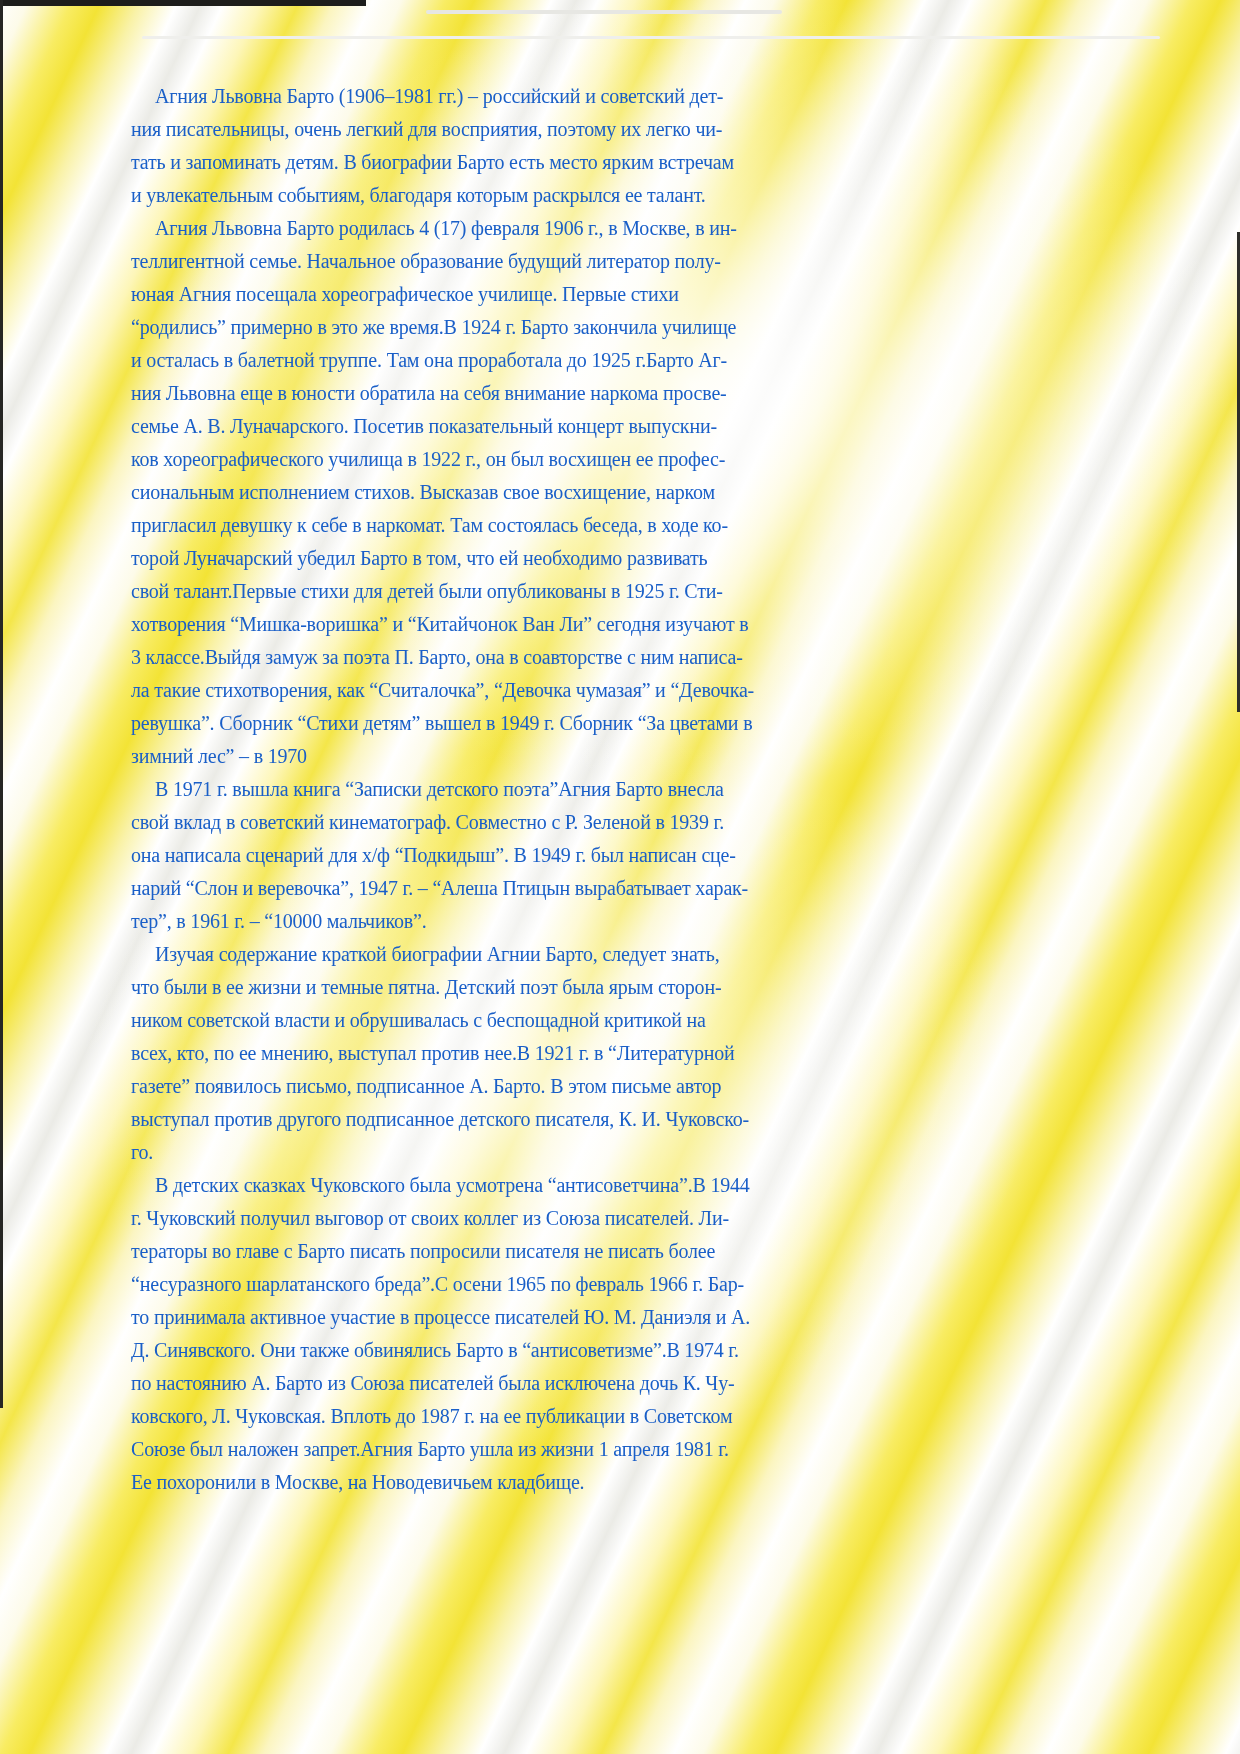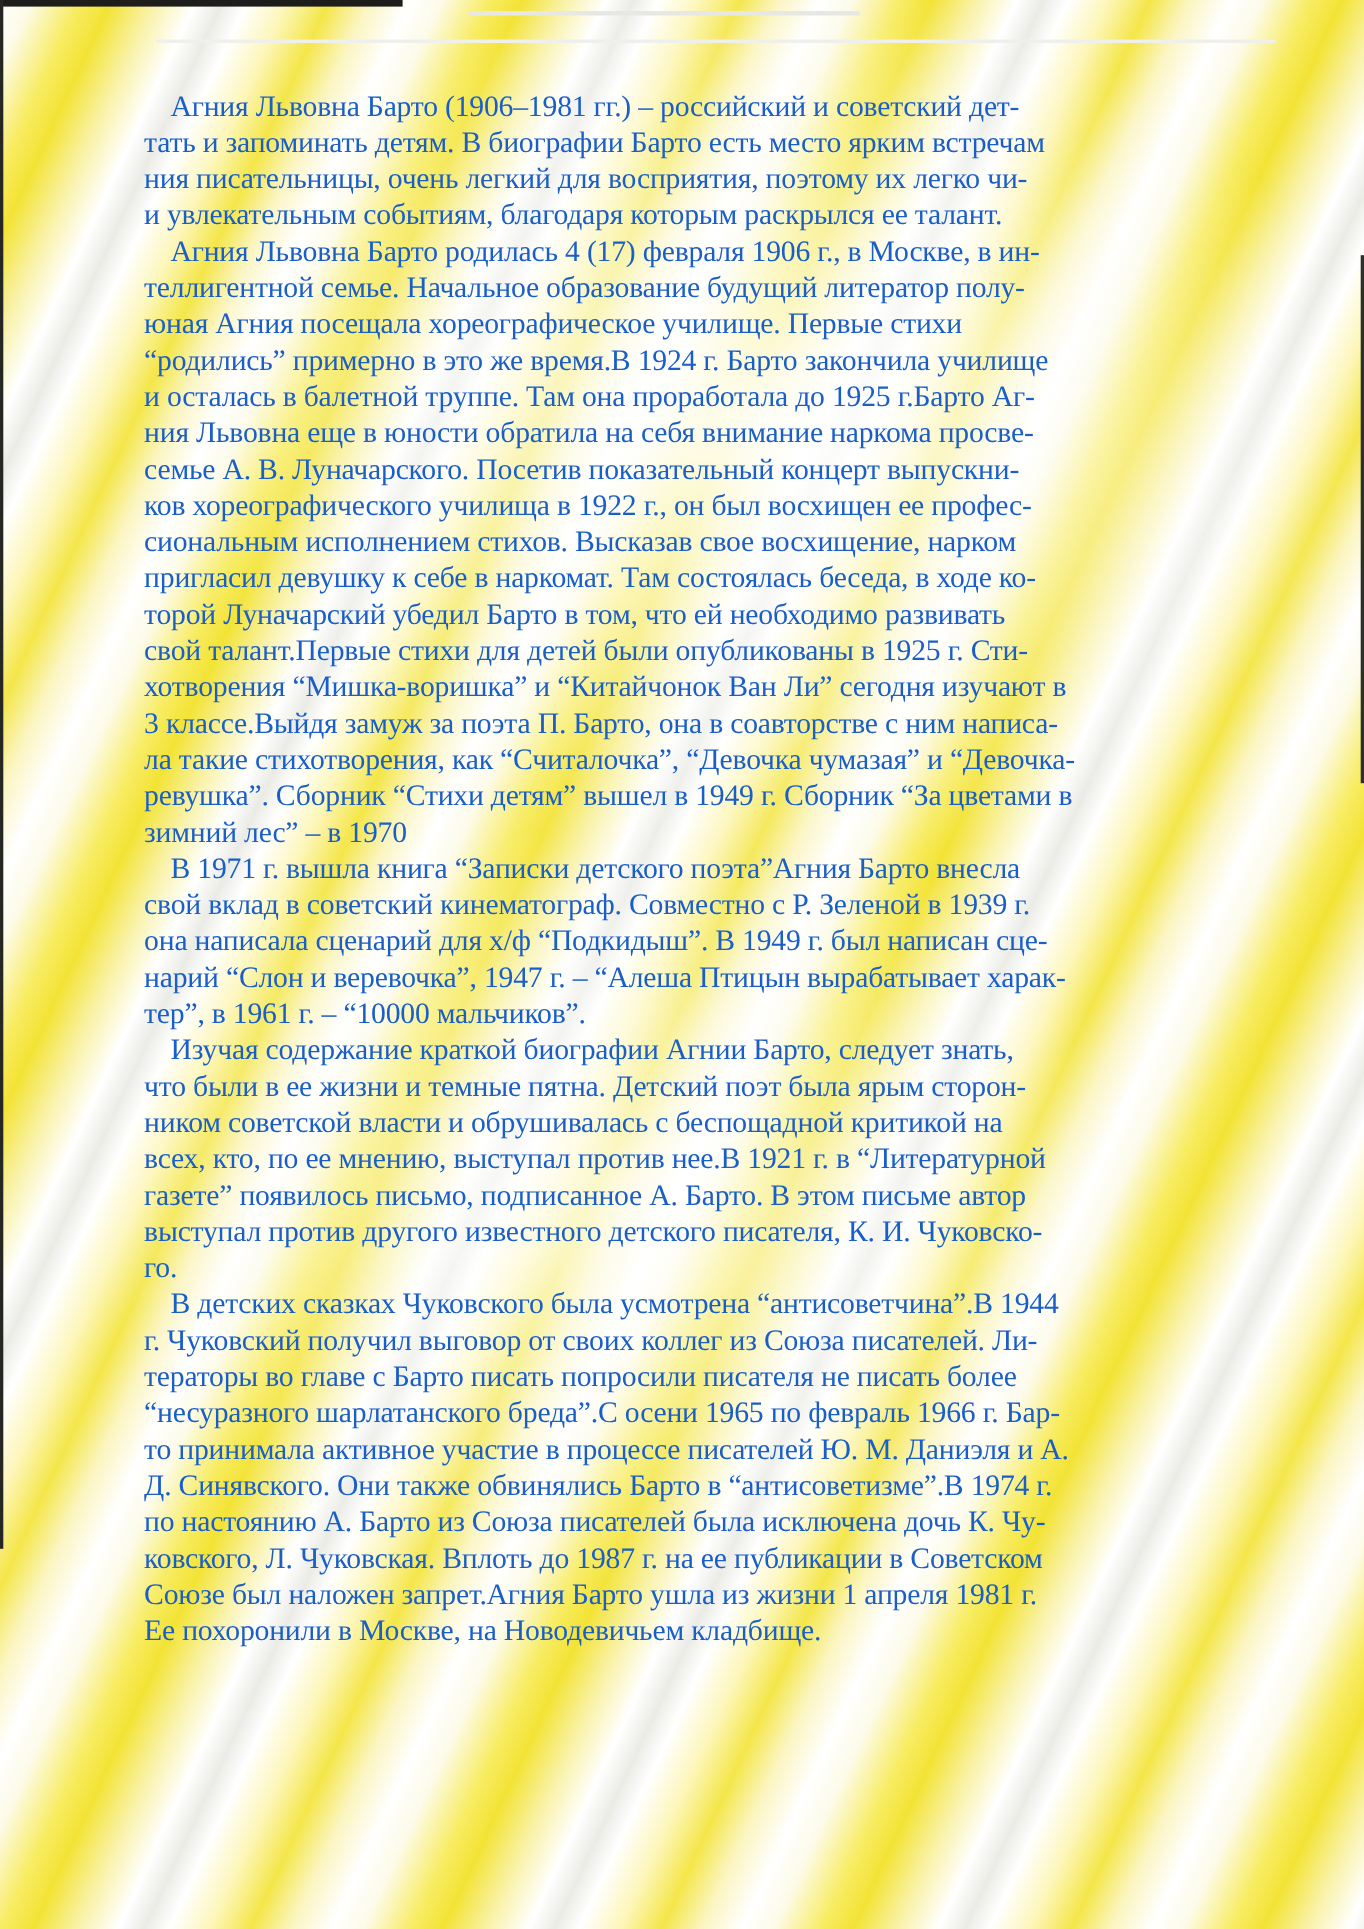--- a/index.html
+++ b/index.html
@@ -13,21 +13,21 @@
       radial-gradient(ellipse 760px 560px at 56% 22%, rgba(255,255,255,0.95), rgba(255,255,255,0) 72%),
       radial-gradient(ellipse 700px 520px at 45% 62%, rgba(255,255,255,0.75), rgba(255,255,255,0) 70%),
       repeating-linear-gradient(115deg,
         #ffffff 0px, #fdfbe9 26px, #f8ec63 66px, #f3e335 92px,
         #f9f2a8 128px, #ffffff 162px, #ebebe6 184px, #ffffff 204px,
         #fdf6b8 238px, #f4e649 272px, #fbf5c0 304px, #ffffff 338px);
   }
   .article{
     position:absolute;
     left:131px;top:80px;width:980px;
-    font-size:27px;
+    font-size:20px;
     line-height:33px;
     letter-spacing:-0.2px;
   }
   .paragraph{margin:0;padding:0;}
   .line{min-height:33px;white-space:nowrap;}
   .paragraph .line:first-child{text-indent:24px;}
   
   .edge{position:absolute;pointer-events:none;}
   .edge-top{left:0;top:0;width:366px;height:6px;background:#1d1d1b;}
   .edge-left{left:0;top:0;width:3px;height:1408px;background:#262623;}
@@ -42,22 +42,22 @@
 <div class="page">
   <div class="edge edge-top"></div>
   <div class="edge edge-left"></div>
   <div class="edge edge-right"></div>
   <div class="smudge smudge-a"></div>
   <div class="smudge smudge-b"></div>
 
   <div class="article" style="color: rgb(26, 95, 200);">
       <div class="paragraph">
         <div class="line">Агния Львовна Барто (1906–1981 гг.) – российский и советский дет-</div>
+        <div class="line">ния писательницы, очень легкий для восприятия, поэтому их легко чи-</div>
         <div class="line">тать и запоминать детям. В биографии Барто есть место ярким встречам</div>
-        <div class="line">ния писательницы, очень легкий для восприятия, поэтому их легко чи-</div>
         <div class="line">и увлекательным событиям, благодаря которым раскрылся ее талант.</div>
       </div>
       <div class="paragraph">
         <div class="line">Агния Львовна Барто родилась 4 (17) февраля 1906 г., в Москве, в ин-</div>
         <div class="line">теллигентной семье. Начальное образование будущий литератор полу-</div>
         <div class="line">юная Агния посещала хореографическое училище. Первые стихи</div>
         <div class="line">“родились” примерно в это же время.В 1924 г. Барто закончила училище</div>
         <div class="line">и осталась в балетной труппе. Там она проработала до 1925 г.Барто Аг-</div>
         <div class="line">ния Львовна еще в юности обратила на себя внимание наркома просве-</div>
         <div class="line">семье А. В. Луначарского. Посетив показательный концерт выпускни-</div>
@@ -78,21 +78,21 @@
         <div class="line">она написала сценарий для х/ф “Подкидыш”. В 1949 г. был написан сце-</div>
         <div class="line">нарий “Слон и веревочка”, 1947 г. – “Алеша Птицын вырабатывает харак-</div>
         <div class="line">тер”, в 1961 г. – “10000 мальчиков”.</div>
       </div>
       <div class="paragraph">
         <div class="line">Изучая содержание краткой биографии Агнии Барто, следует знать,</div>
         <div class="line">что были в ее жизни и темные пятна. Детский поэт была ярым сторон-</div>
         <div class="line">ником советской власти и обрушивалась с беспощадной критикой на</div>
         <div class="line">всех, кто, по ее мнению, выступал против нее.В 1921 г. в “Литературной</div>
         <div class="line">газете” появилось письмо, подписанное А. Барто. В этом письме автор</div>
-        <div class="line">выступал против другого известного детского писателя, К. И. Чуковско-</div>
+        <div class="line">выступал против другого подписанное детского писателя, К. И. Чуковско-</div>
         <div class="line">го.</div>
       </div>
       <div class="paragraph">
         <div class="line">В детских сказках Чуковского была усмотрена “антисоветчина”.В 1944</div>
         <div class="line">г. Чуковский получил выговор от своих коллег из Союза писателей. Ли-</div>
         <div class="line">тераторы во главе с Барто писать попросили писателя не писать более</div>
         <div class="line">“несуразного шарлатанского бреда”.С осени 1965 по февраль 1966 г. Бар-</div>
         <div class="line">то принимала активное участие в процессе писателей Ю. М. Даниэля и А.</div>
         <div class="line">Д. Синявского. Они также обвинялись Барто в “антисоветизме”.В 1974 г.</div>
         <div class="line">по настоянию А. Барто из Союза писателей была исключена дочь К. Чу-</div>

